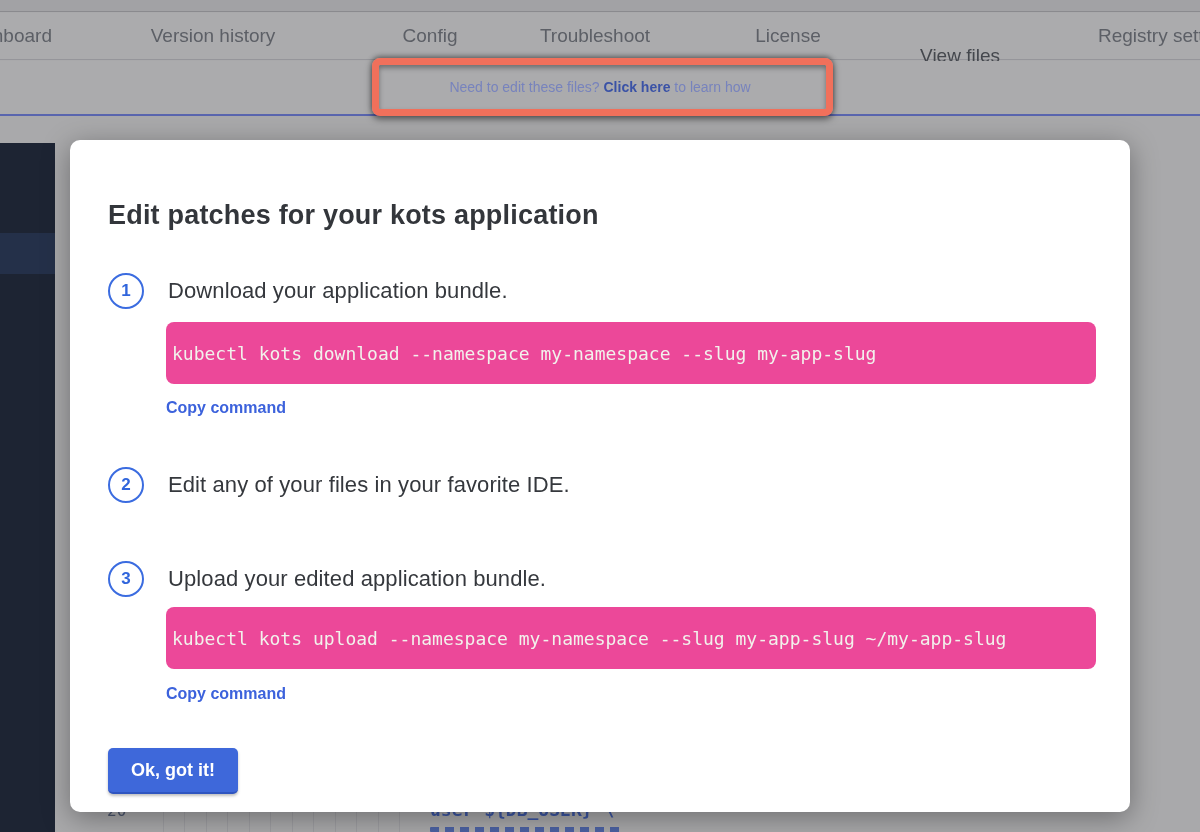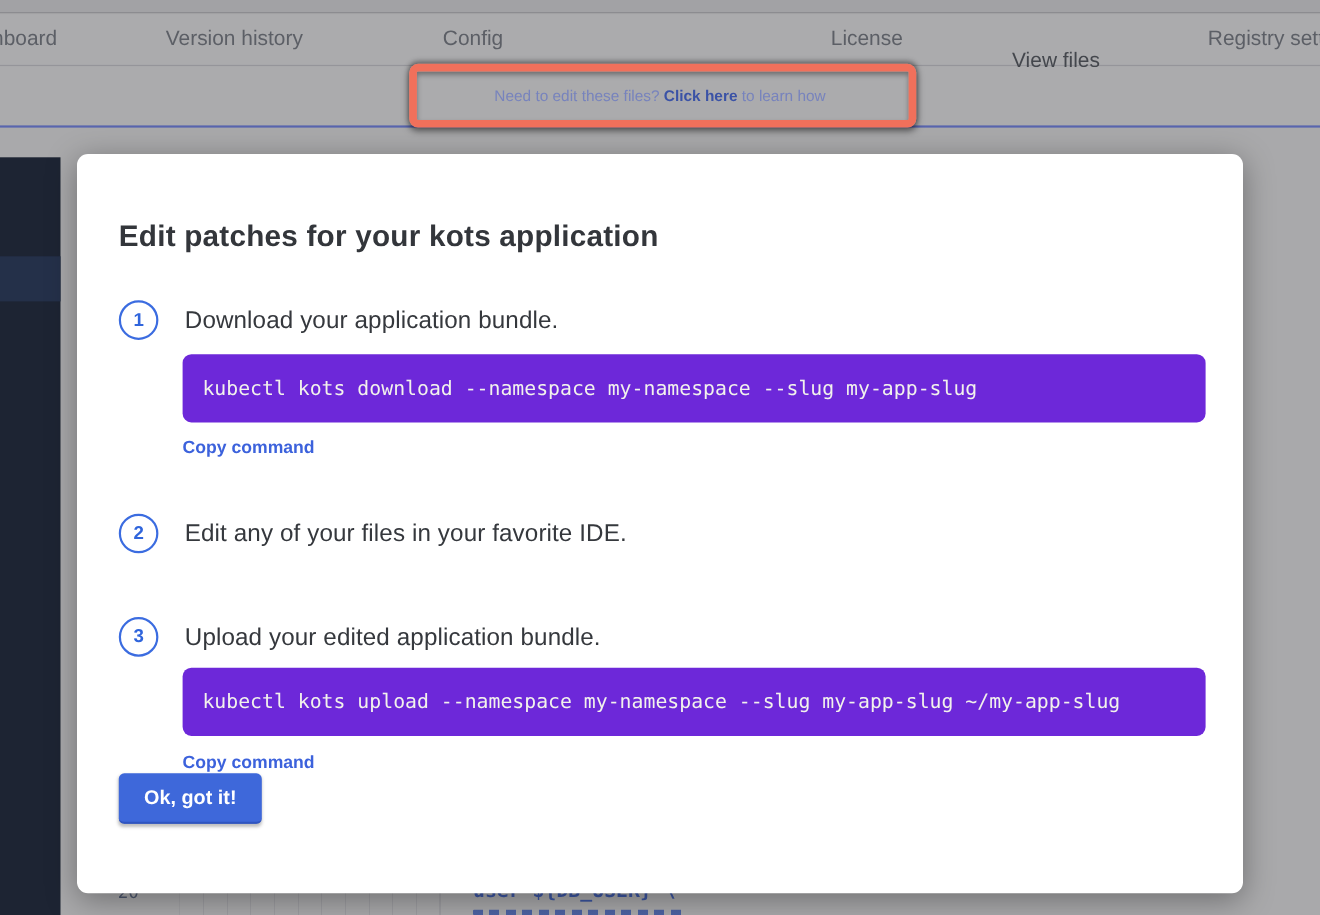--- a/index.html
+++ b/index.html
@@ -102,51 +102,52 @@
     width:36px; height:36px; border:2px solid #3b6ce0; border-radius:50%;
     display:flex; align-items:center; justify-content:center;
     font-size:17px; font-weight:700; color:#3065dc; flex:0 0 36px;
   }
   .step-label {
     margin-left:24px; font-size:22px; font-weight:400; color:#35383d;
     letter-spacing:0.1px;
   }
   .command-block {
     margin:13px 0 0 58px; width:930px; height:62px;
-    background:#6d28d9; border-radius:8px;
-    display:flex; align-items:center; padding-left:18px;
+    background:#ec4899; border-radius:8px;
+    display:flex; align-items:center; padding-left:6px;
   }
   .command-block.second { margin-top:10px; }
   .command-block code {
     font-family:"DejaVu Sans Mono", monospace; font-size:18px; color:#f2f2ec;
     white-space:pre;
   }
   .copy-link {
     display:block; width:fit-content; margin:15px 0 0 58px;
     font-size:16px; font-weight:700; color:#3c62dc; cursor:pointer;
     text-decoration:none;
   }
   .copy-link.second { margin-top:16px; }
   .ok-button {
-    height:46px; padding:0 23px;
+    margin-top:45px; height:46px; padding:0 23px;
     background:#3e68da; border:none; border-bottom:2px solid #2f55c0;
     border-radius:5px; box-shadow:0 2px 3px rgba(0,0,0,0.25);
     font-family:"Liberation Sans", sans-serif;
     font-size:18px; font-weight:700; color:#ffffff; cursor:pointer;
   }
 </style>
 </head>
 <body>
 
 <div class="top-strip"></div>
 
 <div class="nav-bar">
   <span class="nav-tab t0">Dashboard</span>
   <span class="nav-tab center t1">Version history</span>
   <span class="nav-tab center t2">Config</span>
+  <span class="nav-tab center t3">Troubleshoot</span>
   <span class="nav-tab center t4">License</span>
   <span class="nav-tab center t5 active">View files</span>
   <span class="nav-tab t6">Registry settings</span>
   <div class="active-underline"></div>
 </div>
 
 <div class="banner">
   <span class="plain">Need to edit these files? </span><span class="link">Click here</span><span class="plain"> to learn how</span>
 </div>
 

